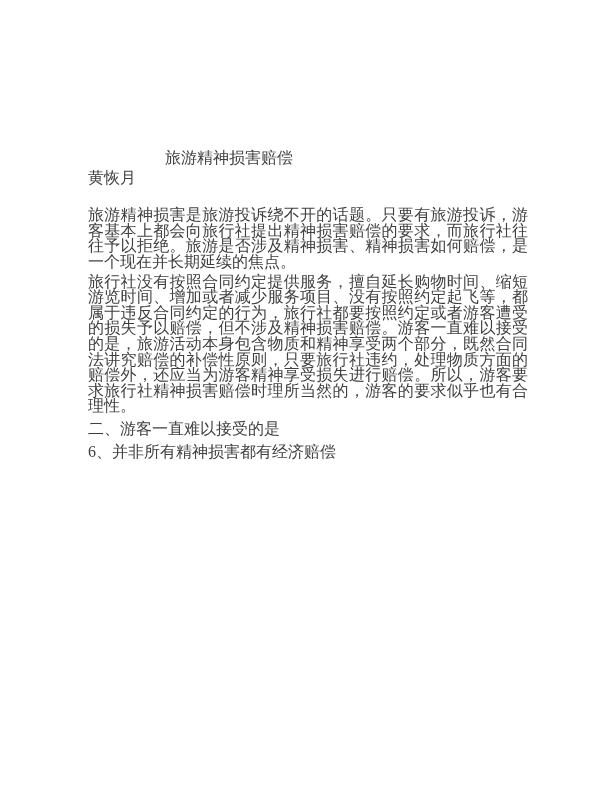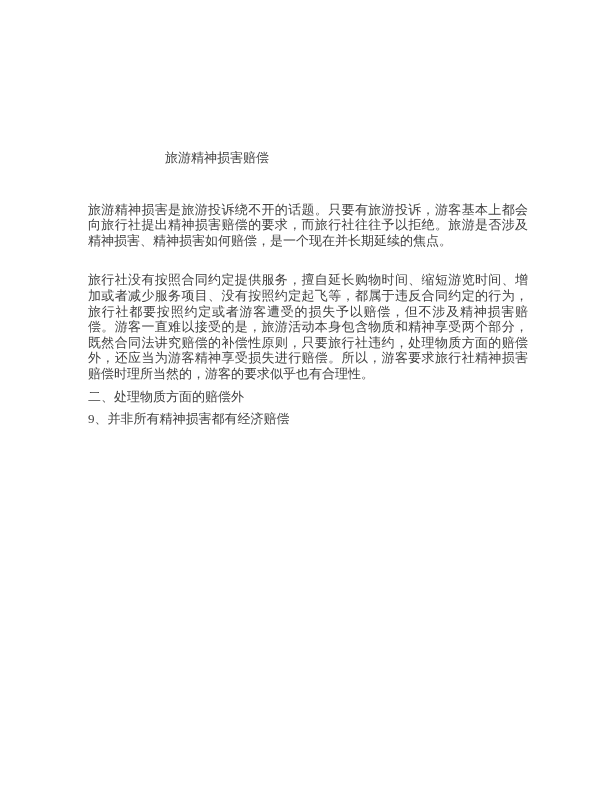--- a/index.html
+++ b/index.html
@@ -8,58 +8,59 @@
     background: #ffffff;
   }
   .page {
     position: relative;
     width: 612px;
     height: 792px;
     background: #ffffff;
     overflow: hidden;
     color: #3f3f3f;
     font-family: "Liberation Serif", "DejaVu Serif", serif;
-    font-size: 13px;
+    font-size: 16px;
     line-height: 15.6px;
     -webkit-font-smoothing: antialiased;
   }
   .content {
     position: absolute;
     left: 88px;
     top: 150px;
     width: 440px;
   }
   .doc-title {
     margin: 0 0 0 77px;
     white-space: nowrap;
   }
   .author {
     margin-top: 4px;
   }
   .blocks { margin: 0; }
   .block { margin: 0; }
   .block.paragraph {
-    margin-top: 24px;
+    margin-top: 4px;
     text-align: justify;
     text-justify: inter-ideograph;
   }
   .block.heading {
     margin-top: 7px;
     white-space: nowrap;
   }
   .blocks .block:first-child {
-    margin-top: 36px;
+    margin-top: 22px;
   }
 </style>
 </head>
 <body>
 
 <div class="page">
   <div class="content">
     <div class="doc-title">旅游精神损害赔偿</div>
+    <div class="author">黄恢月</div>
     <div class="blocks" id="blocks">
         <div class="block paragraph">旅游精神损害是旅游投诉绕不开的话题。只要有旅游投诉，游客基本上都会向旅行社提出精神损害赔偿的要求，而旅行社往往予以拒绝。旅游是否涉及精神损害、精神损害如何赔偿，是一个现在并长期延续的焦点。</div>
         <div class="block paragraph">旅行社没有按照合同约定提供服务，擅自延长购物时间、缩短游览时间、增加或者减少服务项目、没有按照约定起飞等，都属于违反合同约定的行为，旅行社都要按照约定或者游客遭受的损失予以赔偿，但不涉及精神损害赔偿。游客一直难以接受的是，旅游活动本身包含物质和精神享受两个部分，既然合同法讲究赔偿的补偿性原则，只要旅行社违约，处理物质方面的赔偿外，还应当为游客精神享受损失进行赔偿。所以，游客要求旅行社精神损害赔偿时理所当然的，游客的要求似乎也有合理性。</div>
-        <div class="block heading">二、处理物质方面的赔偿外</div>
-        <div class="block heading">9、并非所有精神损害都有经济赔偿</div>
+        <div class="block heading">二、游客一直难以接受的是</div>
+        <div class="block heading">6、并非所有精神损害都有经济赔偿</div>
       </div>
   </div>
 </div>
 
 </body></html>

